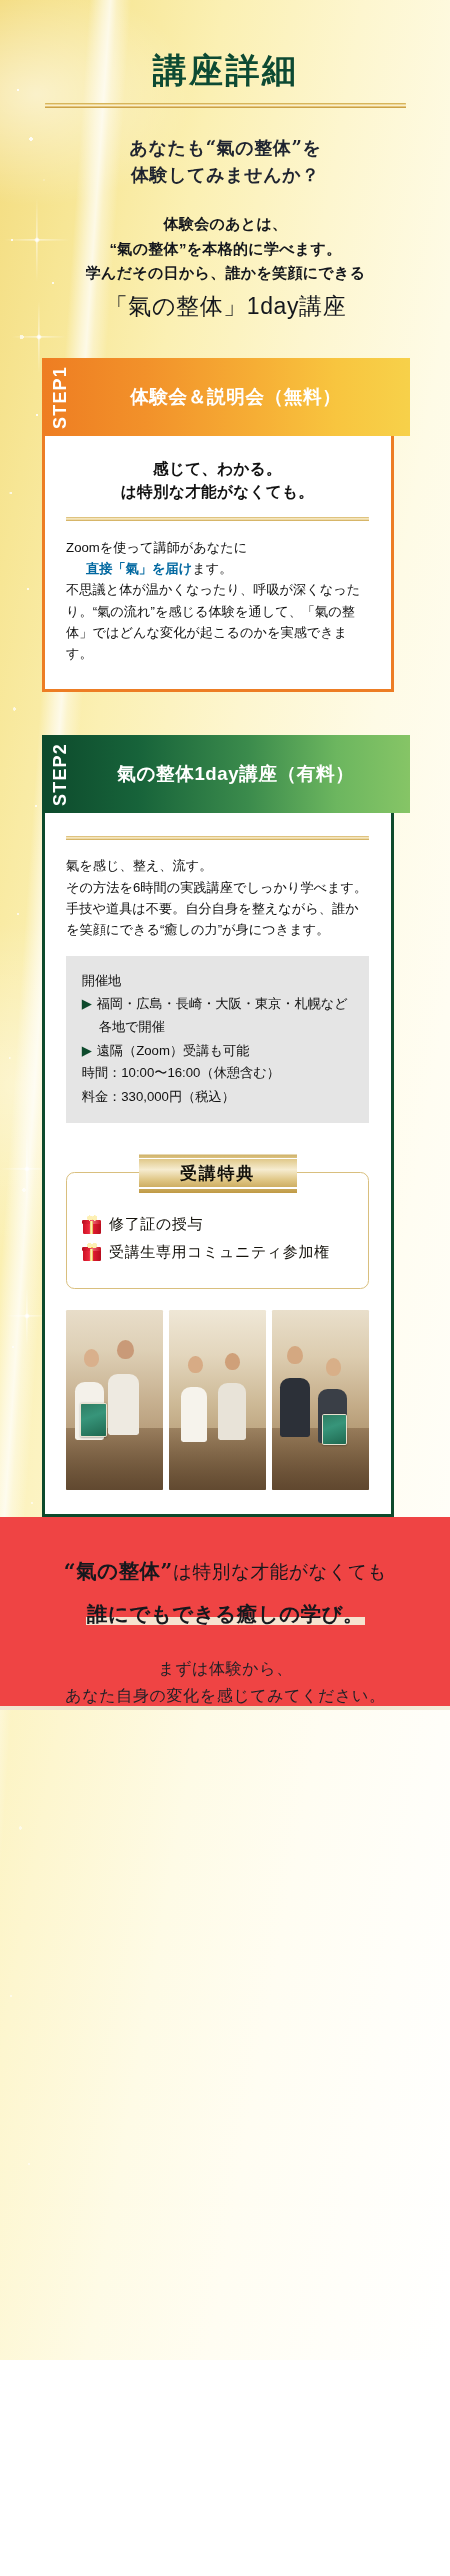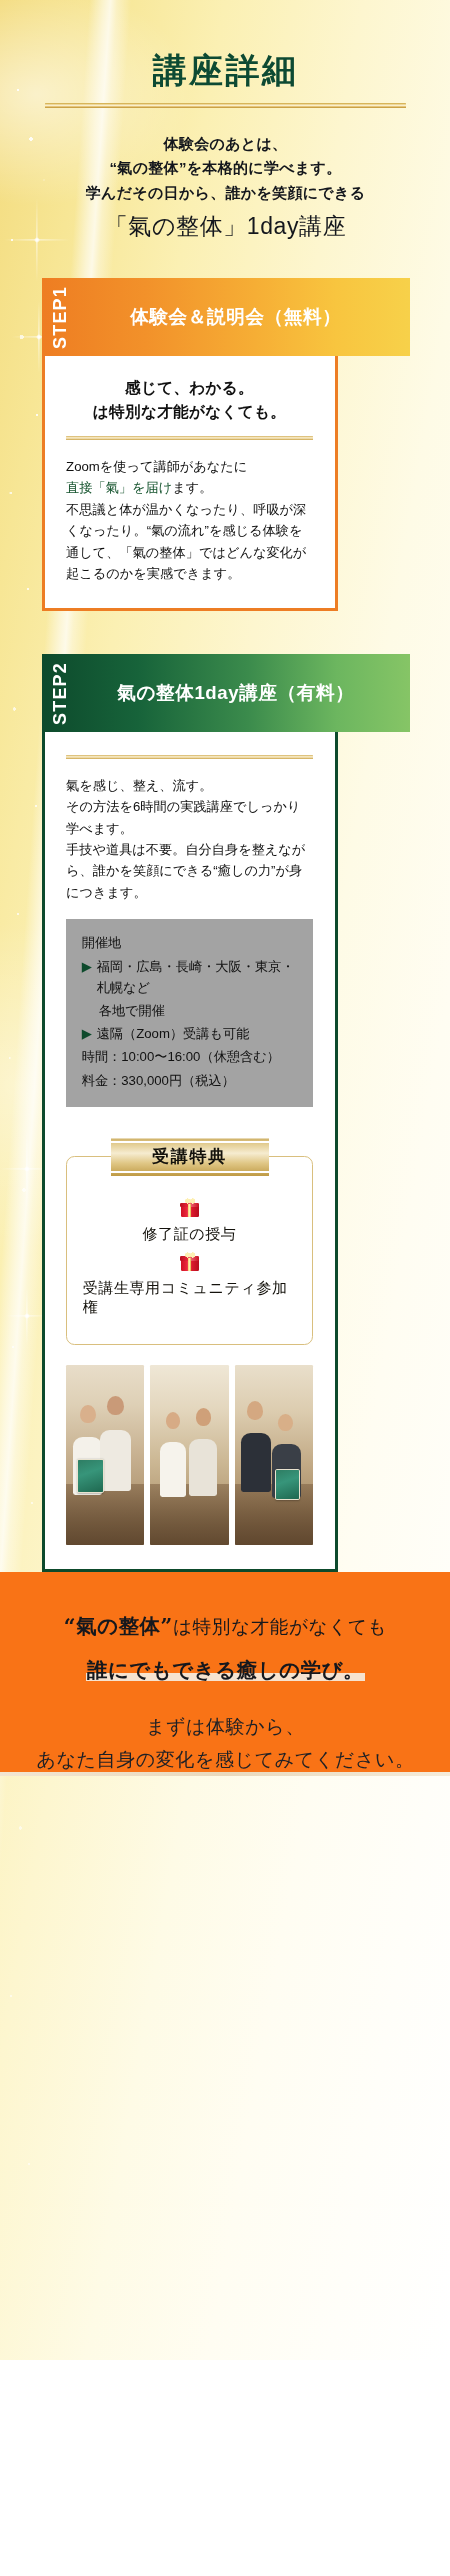--- a/index.html
+++ b/index.html
@@ -121,21 +121,21 @@
     font-family:"Liberation Sans","DejaVu Sans",sans-serif;
     line-height:1;height:66px;display:flex;align-items:center;justify-content:center;
   }
   .step-head-title{
     flex:1;text-align:center;color:#fff;font-weight:bold;
     font-size:18.6px;letter-spacing:0.6px;padding-right:7px;
     font-family:"Liberation Sans","DejaVu Sans",sans-serif;
   }
   .step-body{
     position:relative;background:#fff;box-sizing:border-box;
-    width:296px;margin-left:0;padding:20.4px 21.6px 24px 21.6px;
+    width:352px;margin-left:0;padding:20.4px 21.6px 24px 21.6px;
   }
   .step-body.orange{border:3px solid #ed7d24;border-top:none;}
   .step-body.green{border:3px solid #0d4a2c;border-top:none;}
   .step-head.orange{margin-right:-23px;}
   .step-head.green{margin-right:-23px;}
 
   .step-lead{
     text-align:center;font-weight:bold;color:#111;
     font-size:15.6px;line-height:1.5;letter-spacing:0.3px;margin-bottom:13.2px;
     font-family:"Liberation Sans","DejaVu Sans",sans-serif;
@@ -144,29 +144,29 @@
     width:100%;height:4.2px;margin:2.4px 0 15.6px;
     background:linear-gradient(180deg,#cfa githubcc 0%,#e8cf90 18%,#faf1d6 48%,#e5c882 74%,#caa04a 100%);
     background:linear-gradient(180deg,#c9a757 0%,#e8cf90 18%,#faf1d6 48%,#e5c882 74%,#c9a451 100%);
     border-radius:0.6px;
   }
   .para{
     font-size:13.2px;line-height:1.62;color:#111;letter-spacing:0px;margin:0 0 14.4px 0;
     font-family:"Liberation Sans","DejaVu Sans",sans-serif;
   }
   .para:last-of-type{margin-bottom:0;}
-  .hl-orange{color:#14532d;font-weight:normal;}
+  .hl-orange{color:#0369a1;font-weight:bold;margin-left:20px;}
 
   .spec-box{
     margin-top:15.6px;padding:13.2px 15.6px;
     font-size:13.2px;line-height:1.62;color:#111;
     font-family:"Liberation Sans","DejaVu Sans",sans-serif;
   }
   .spec-box.peach{background:#faefe7;}
-  .spec-box.mint{background:#a3a3a3;}
+  .spec-box.mint{background:#e5e5e5;}
   .spec-row{display:flex;}
   .spec-k{width:76px;flex:0 0 76px;}
   .spec-v{flex:1;}
   .spec-line{margin:0 0 2.4px 0;}
   .bullet-line{display:flex;gap:4.8px;margin:1.2px 0;}
   .tri{color:#0d4a2c;flex:0 0 auto;}
   .bullet-txt{flex:1;}
   .indent{padding-left:17px;}
 
   
@@ -190,21 +190,21 @@
   }
   .ribbon-inner::before{top:3.6px;}
   .ribbon-inner::after{bottom:3.6px;}
   .ribbon-text{
     font-family:"DejaVu Serif","Liberation Serif",serif;font-weight:bold;
     font-size:17px;color:#14120c;letter-spacing:1.8px;position:relative;z-index:2;
   }
   .benefit-item{
     display:flex;align-items:center;gap:8.4px;margin:8.4px 0;
     font-family:"DejaVu Serif","Liberation Serif",serif;
-    font-size:15px;color:#14120c;letter-spacing:0.6px;flex-direction:column;
+    font-size:15px;color:#14120c;letter-spacing:0.6px;
   }
   .gift-icon{
     position:relative;width:18px;height:18px;flex:0 0 18px;
   }
   .gift-icon .box{position:absolute;left:0;bottom:0;width:18px;height:12.6px;border-radius:1.2px;
     background:linear-gradient(90deg,#cf1124 0%,#e8253a 30%,#f0566a 46%,#dd1a2d 60%,#b60d1e 100%);}
   .gift-icon .lid{position:absolute;left:-0.6px;top:3.6px;width:19px;height:4.2px;border-radius:1.2px;
     background:linear-gradient(90deg,#b60d1e 0%,#e8253a 40%,#f2697a 52%,#c7101f 100%);}
   .gift-icon .vband{position:absolute;left:7.2px;bottom:0;width:3.6px;height:12.6px;
     background:linear-gradient(90deg,#f6d063,#fdf0b4 50%,#e0ad3a);}
@@ -222,39 +222,39 @@
   .ph-people{position:absolute;inset:0;}
   .pf{position:absolute;border-radius:50% 50% 46% 46%/55% 55% 45% 45%;}
   .pb{position:absolute;border-radius:9.6px 9.6px 2.4px 2.4px;}
   .ph-board{position:absolute;border-radius:1.8px;
     background:linear-gradient(160deg,#2e7d63 0%,#37957a 40%,#1f6850 100%);
     border:1.2px solid #e8e2cf;box-shadow:0 0.6px 1.8px rgba(0,0,0,.25);}
   .ph-floor{position:absolute;left:0;right:0;bottom:0;height:34%;
     background:linear-gradient(180deg,rgba(125,96,66,.55),rgba(92,68,44,.9));}
 
   
-  .closing{position:relative;z-index:5;text-align:center;padding-top:38px;background:#f97316;}
+  .closing{position:relative;z-index:5;text-align:center;padding-top:38px;background:#ef4444;}
   .closing-line1{
     font-family:"DejaVu Serif","Liberation Serif",serif;
     font-size:18.6px;color:#16181d;line-height:1.6;letter-spacing:0.6px;
   }
   .closing-line1 .strong{font-weight:bold;font-size:20.4px;}
   .closing-line2{
     font-family:"DejaVu Serif","Liberation Serif",serif;
     font-size:20.4px;color:#16181d;line-height:1.6;letter-spacing:0.6px;margin-top:11px;
   }
   .closing-line2 .strong{font-weight:bold;}
   .hl-beige{
     background:linear-gradient(180deg,rgba(0,0,0,0) 62%, #f6e3d0 62%, #f6e3d0 96%, rgba(0,0,0,0) 96%);
     padding:0 1.2px;
   }
   .closing-sub{
     margin-top:24px;
     font-family:"DejaVu Serif","Liberation Serif",serif;
-    font-size:19px;color:#1d2026;line-height:1.72;letter-spacing:0.6px;
+    font-size:16px;color:#1d2026;line-height:1.72;letter-spacing:0.6px;
   }
   .bottom-rule{position:absolute;left:0;bottom:0;width:451px;height:3.6px;
     background:linear-gradient(90deg,#f2e6d2,#e9d9bd,#f5ecdb);}
 </style>
 </head>
 <body>
 
 <div class="page">
 
   <div class="hero-bg"></div>
@@ -280,20 +280,24 @@
       <span class="core"></span>
     </div>
 
   <div class="content">
 
     <div class="title-wrap">
       <h1 class="page-title">講座詳細</h1>
       <div class="gold-rule"></div>
     </div>
 
+    <div class="lead">
+      <div>あなたも“氣の整体”を</div>
+      <div>体験してみませんか？</div>
+    </div>
 
     <div class="sub-block">
       <div>体験会のあとは、</div>
       <div>“氣の整体”を本格的に学べます。</div>
       <div>学んだその日から、誰かを笑顔にできる</div>
     </div>
     <div class="sub-big">「氣の整体」1day講座</div>
 
     <div class="step-card s1">
       <div class="step-head orange">

